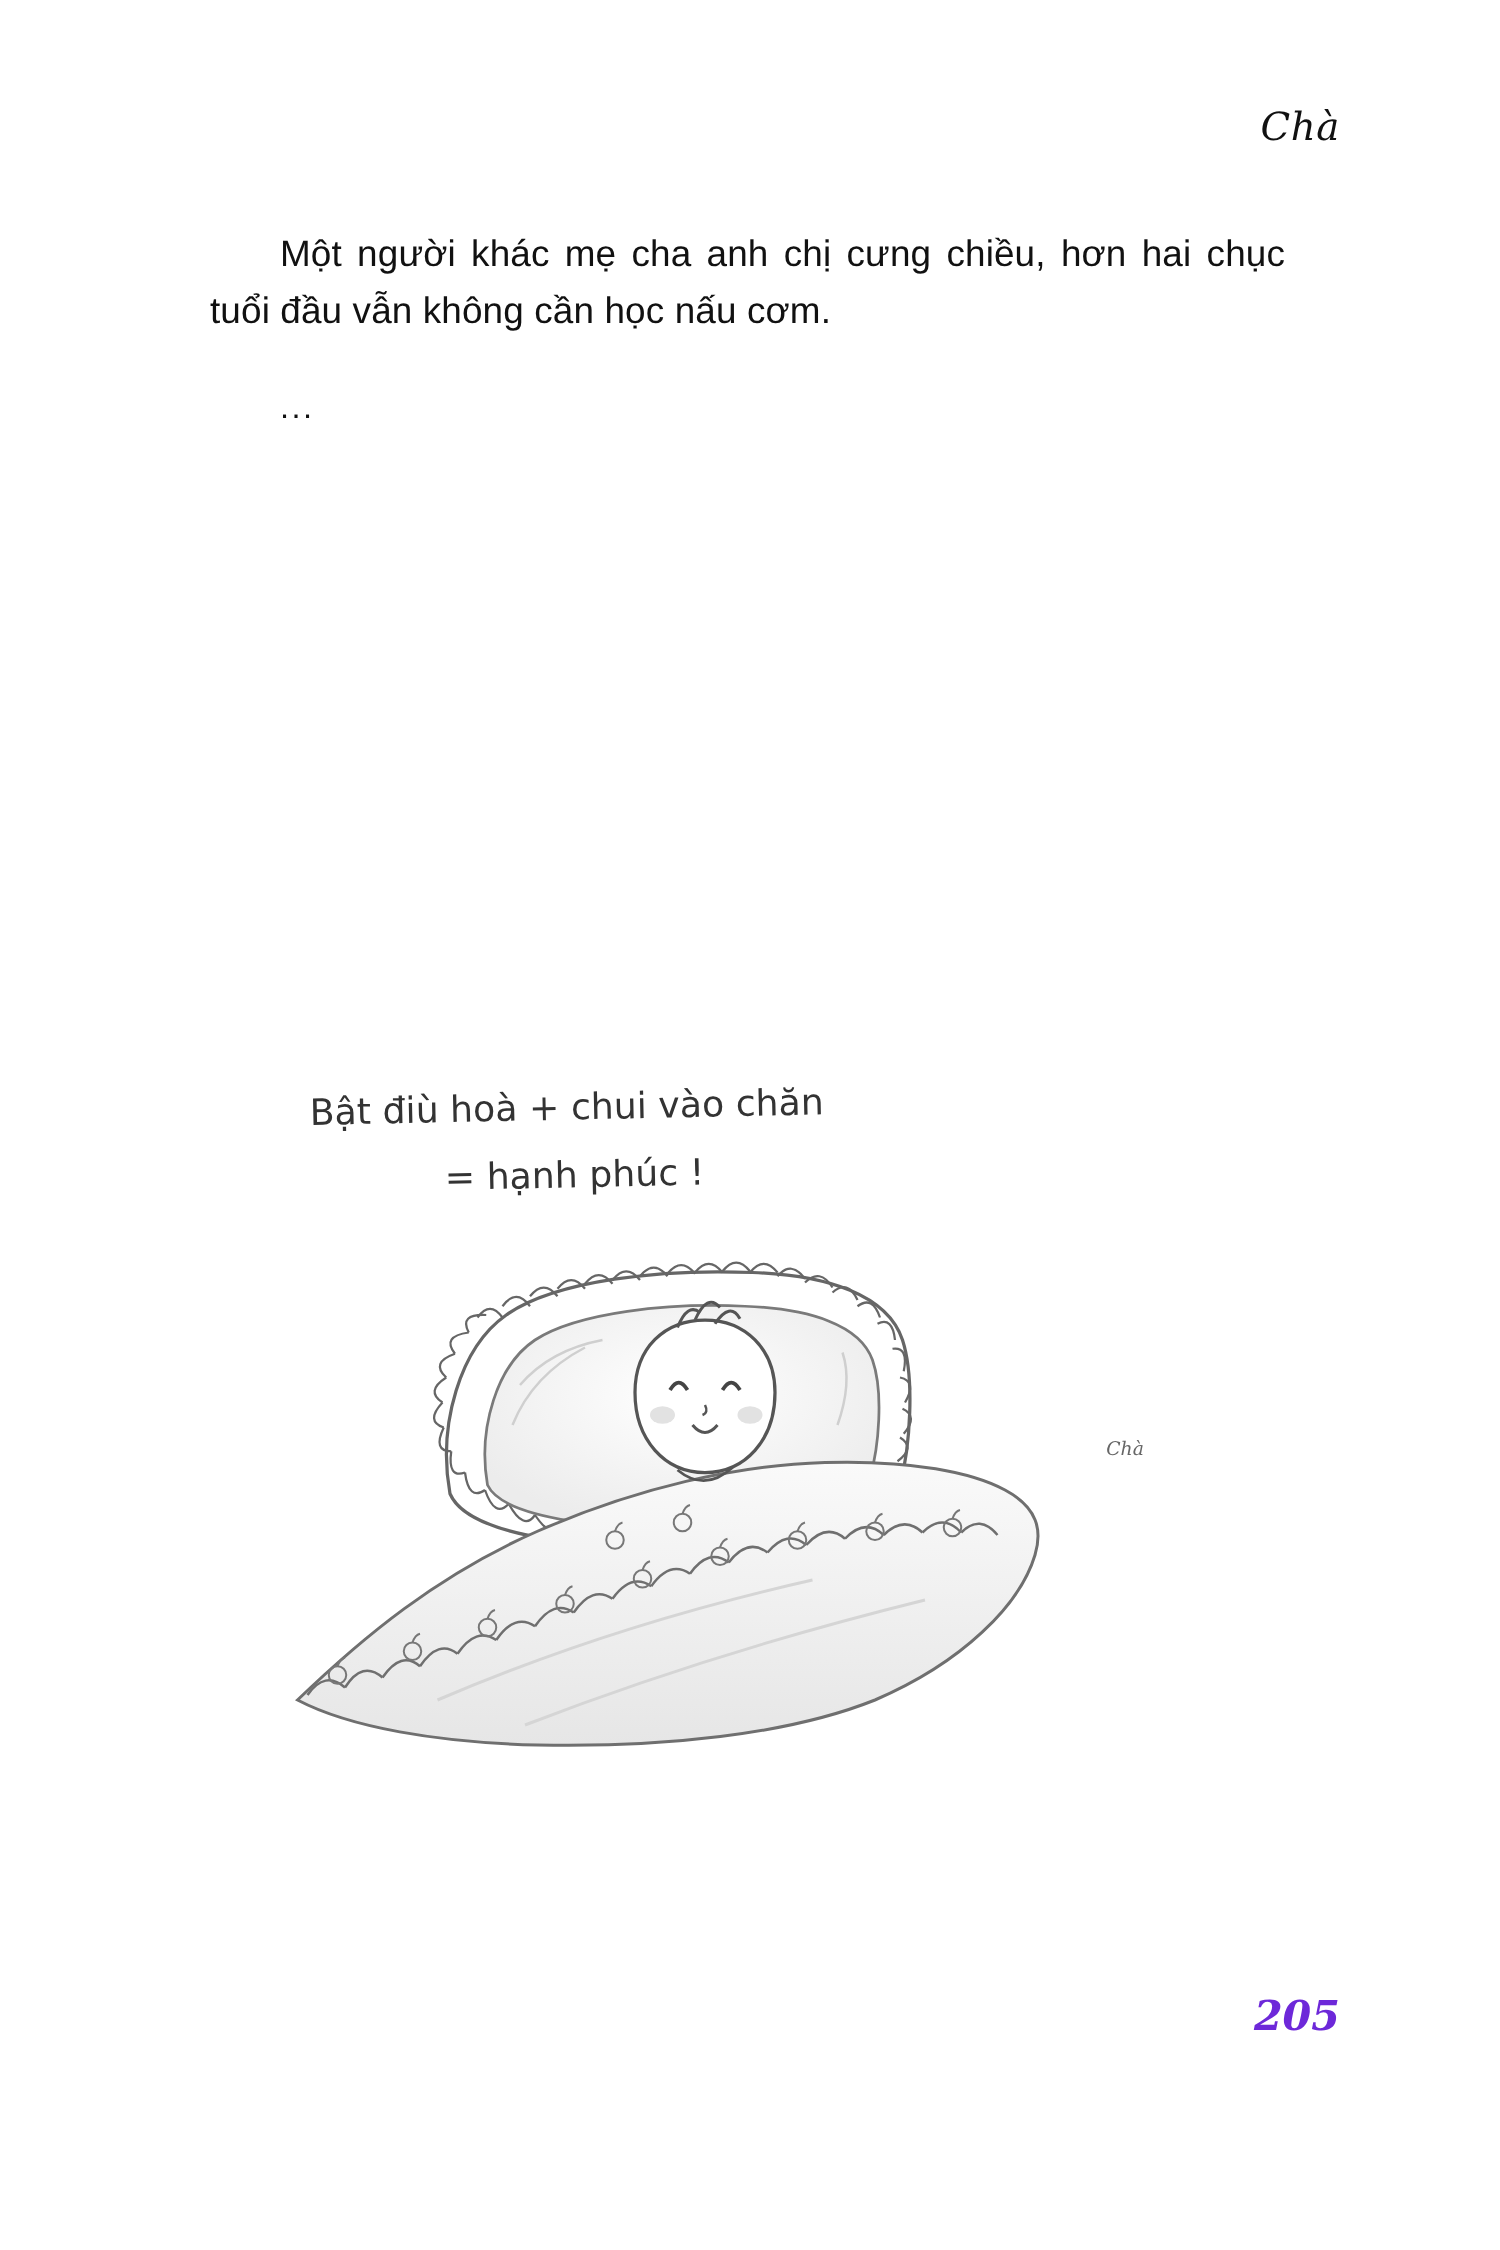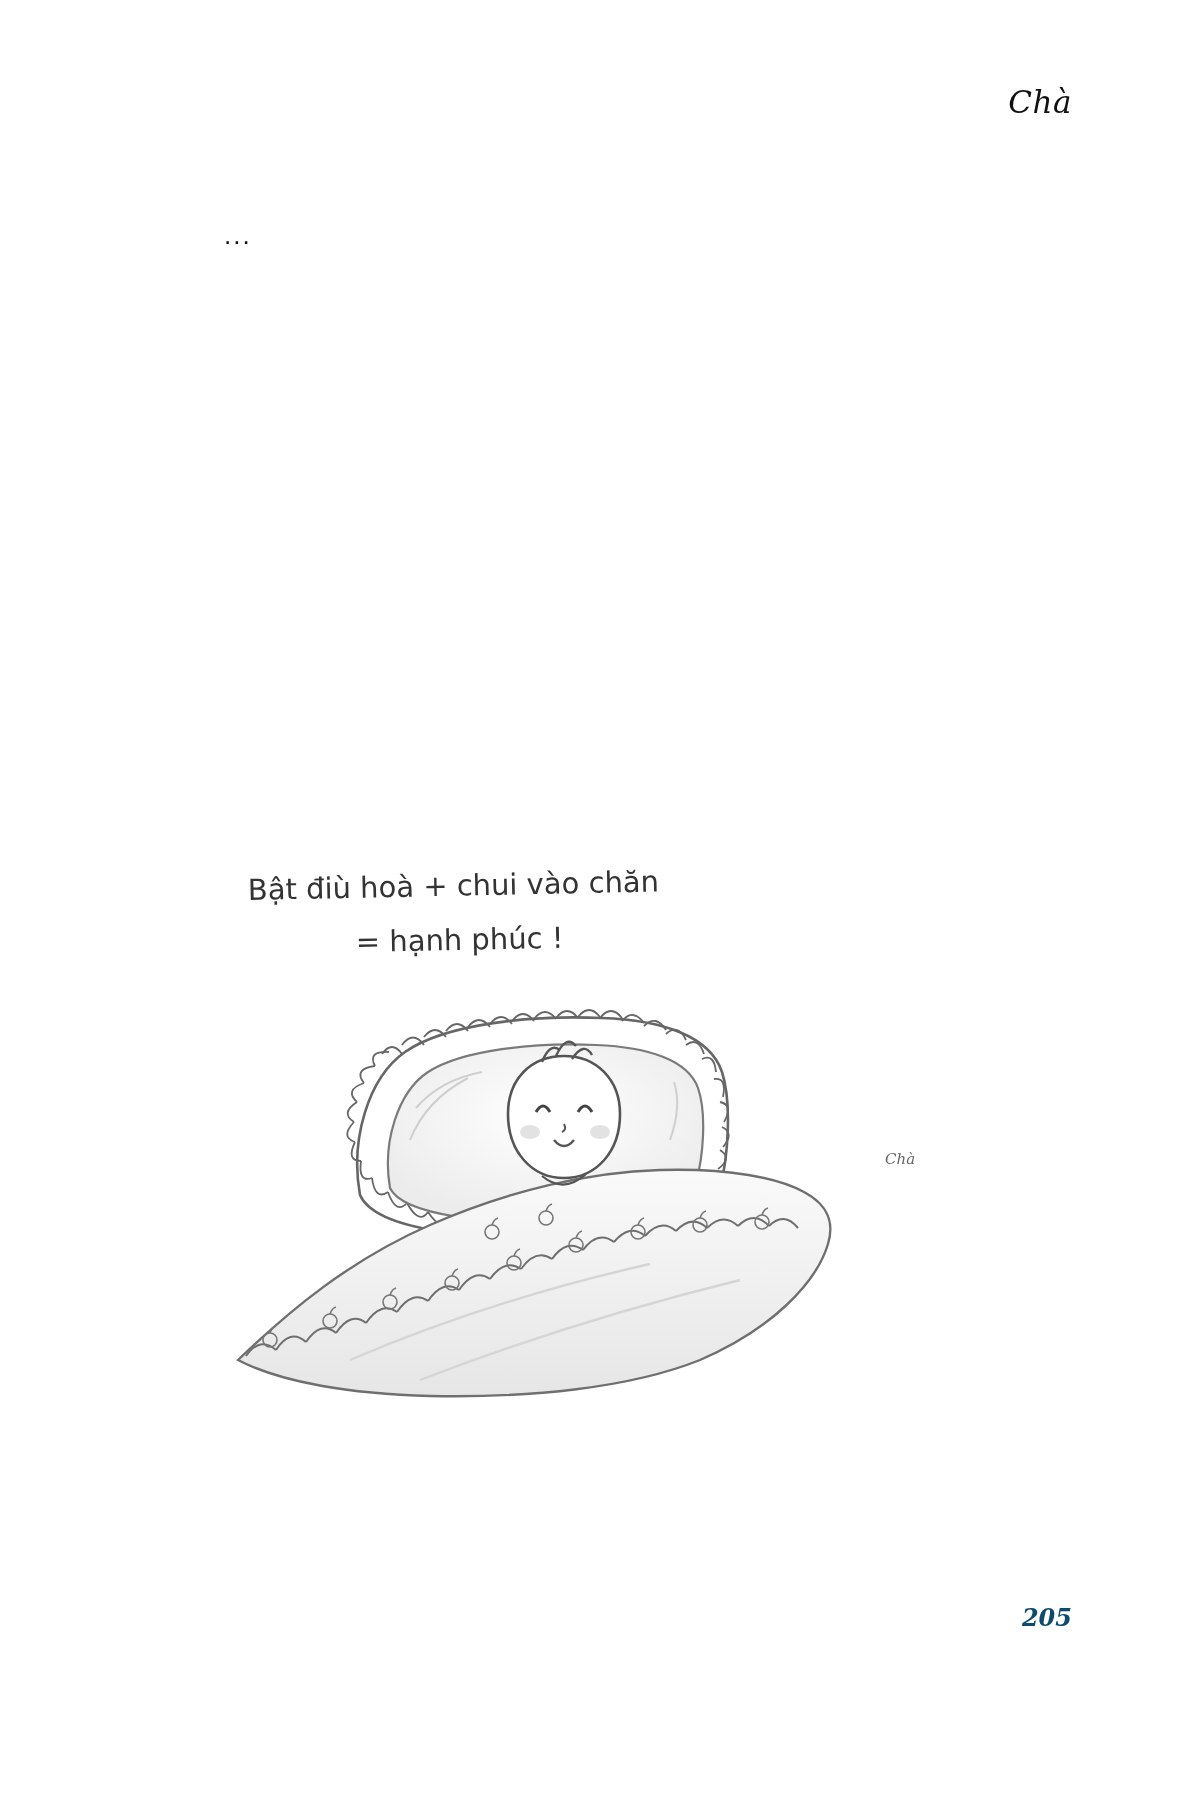--- a/index.html
+++ b/index.html
@@ -79,32 +79,33 @@
   }
 
   
   .page-number {
     position: absolute;
     right: 128px;
     bottom: 168px;
     font-family: "DejaVu Serif", serif;
     font-weight: bold;
     font-style: italic;
-    font-size: 24px;
-    color: #0c4a6e;
+    font-size: 33px;
+    color: #6d28d9;
   }
 </style>
 </head>
 <body>
 
 <div class="page">
 
   <div class="running-head">Chà</div>
 
   <div class="body-text">
+    <p class="para">Một người khác mẹ cha anh chị cưng chiều, hơn hai chục tuổi đầu vẫn không cần học nấu cơm.</p>
     <p class="para ellipsis">...</p>
   </div>
 
   <div class="illustration">
     <svg viewBox="0 0 740 560" xmlns="http://www.w3.org/2000/svg">
       <defs>
         <radialGradient id="pillowShade" cx="50%" cy="40%" r="60%">
           <stop offset="0%" stop-color="#ffffff"></stop>
           <stop offset="100%" stop-color="#ececec"></stop>
         </radialGradient>

